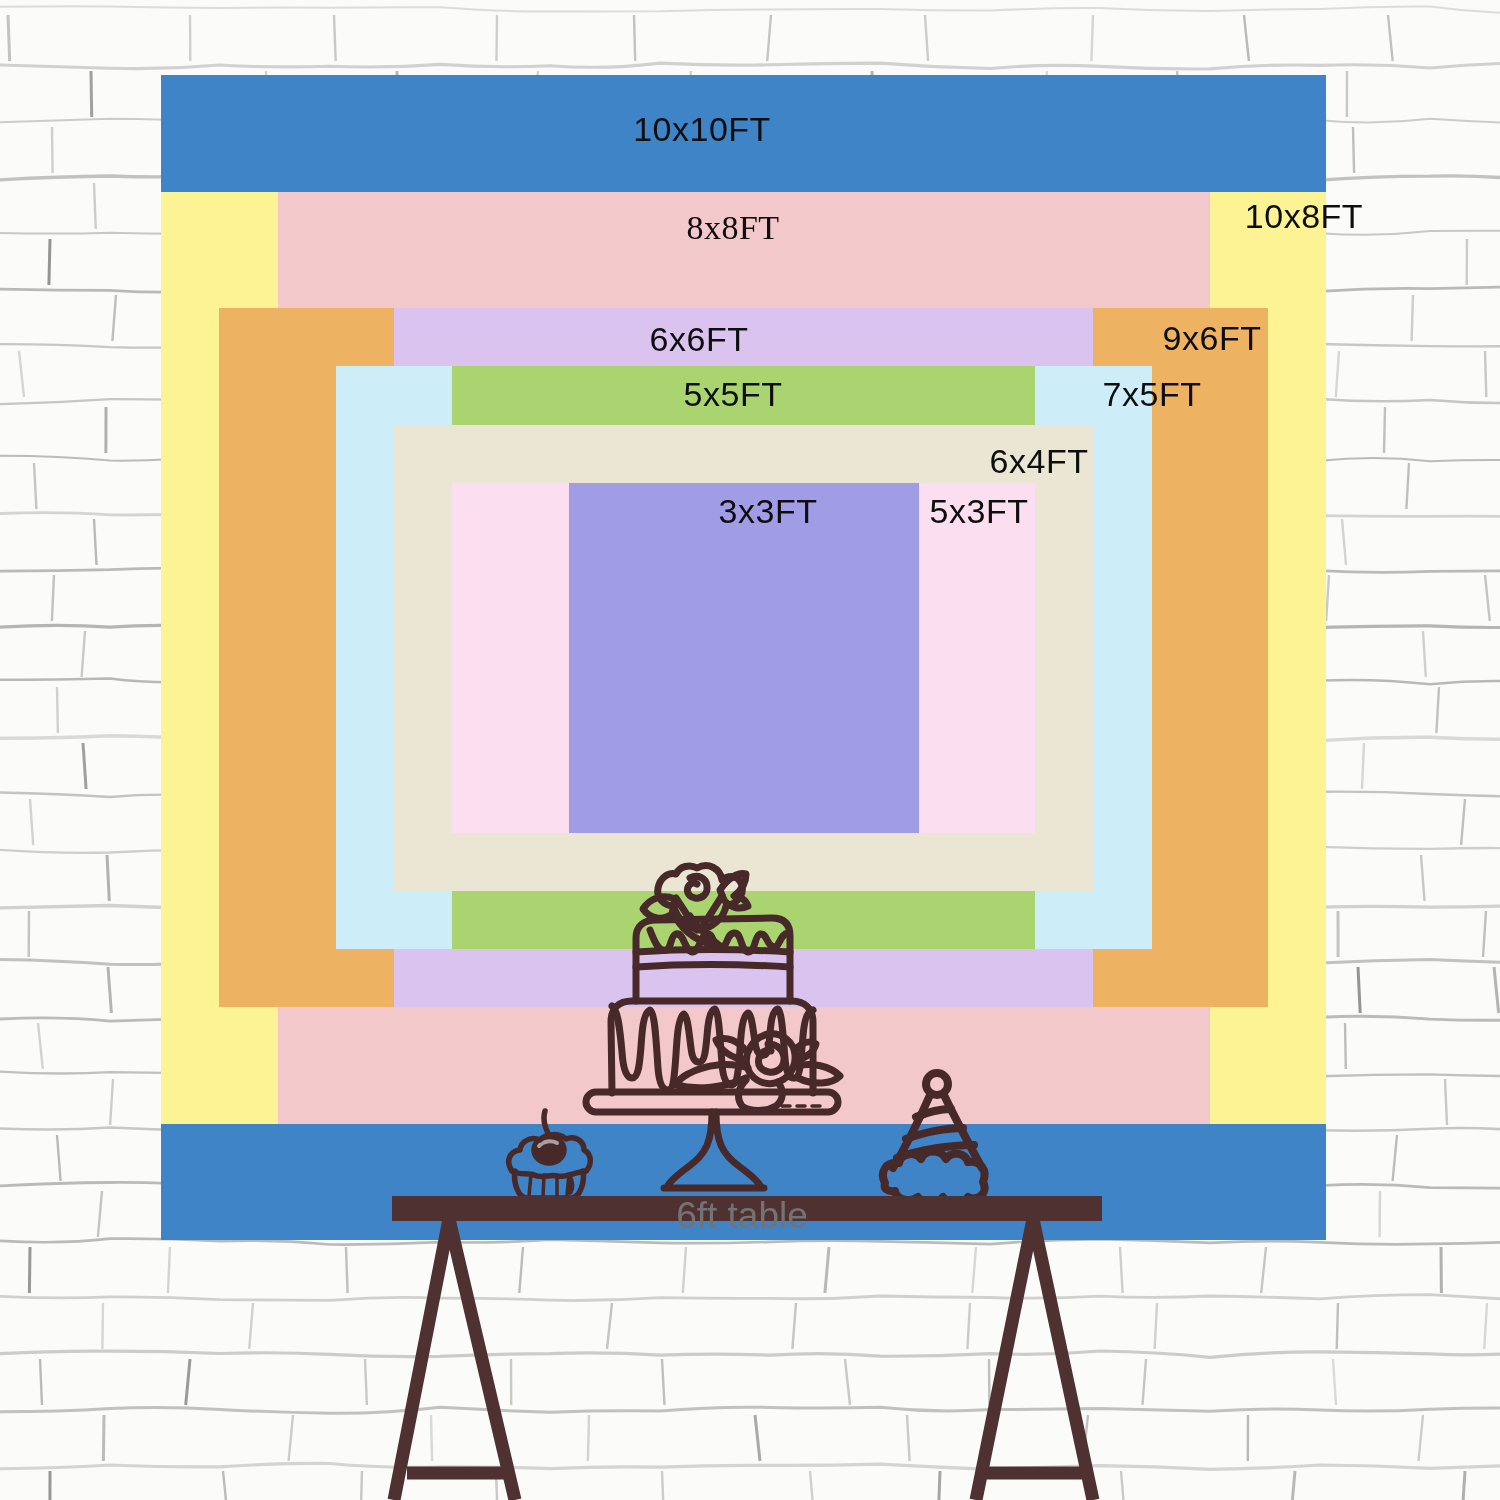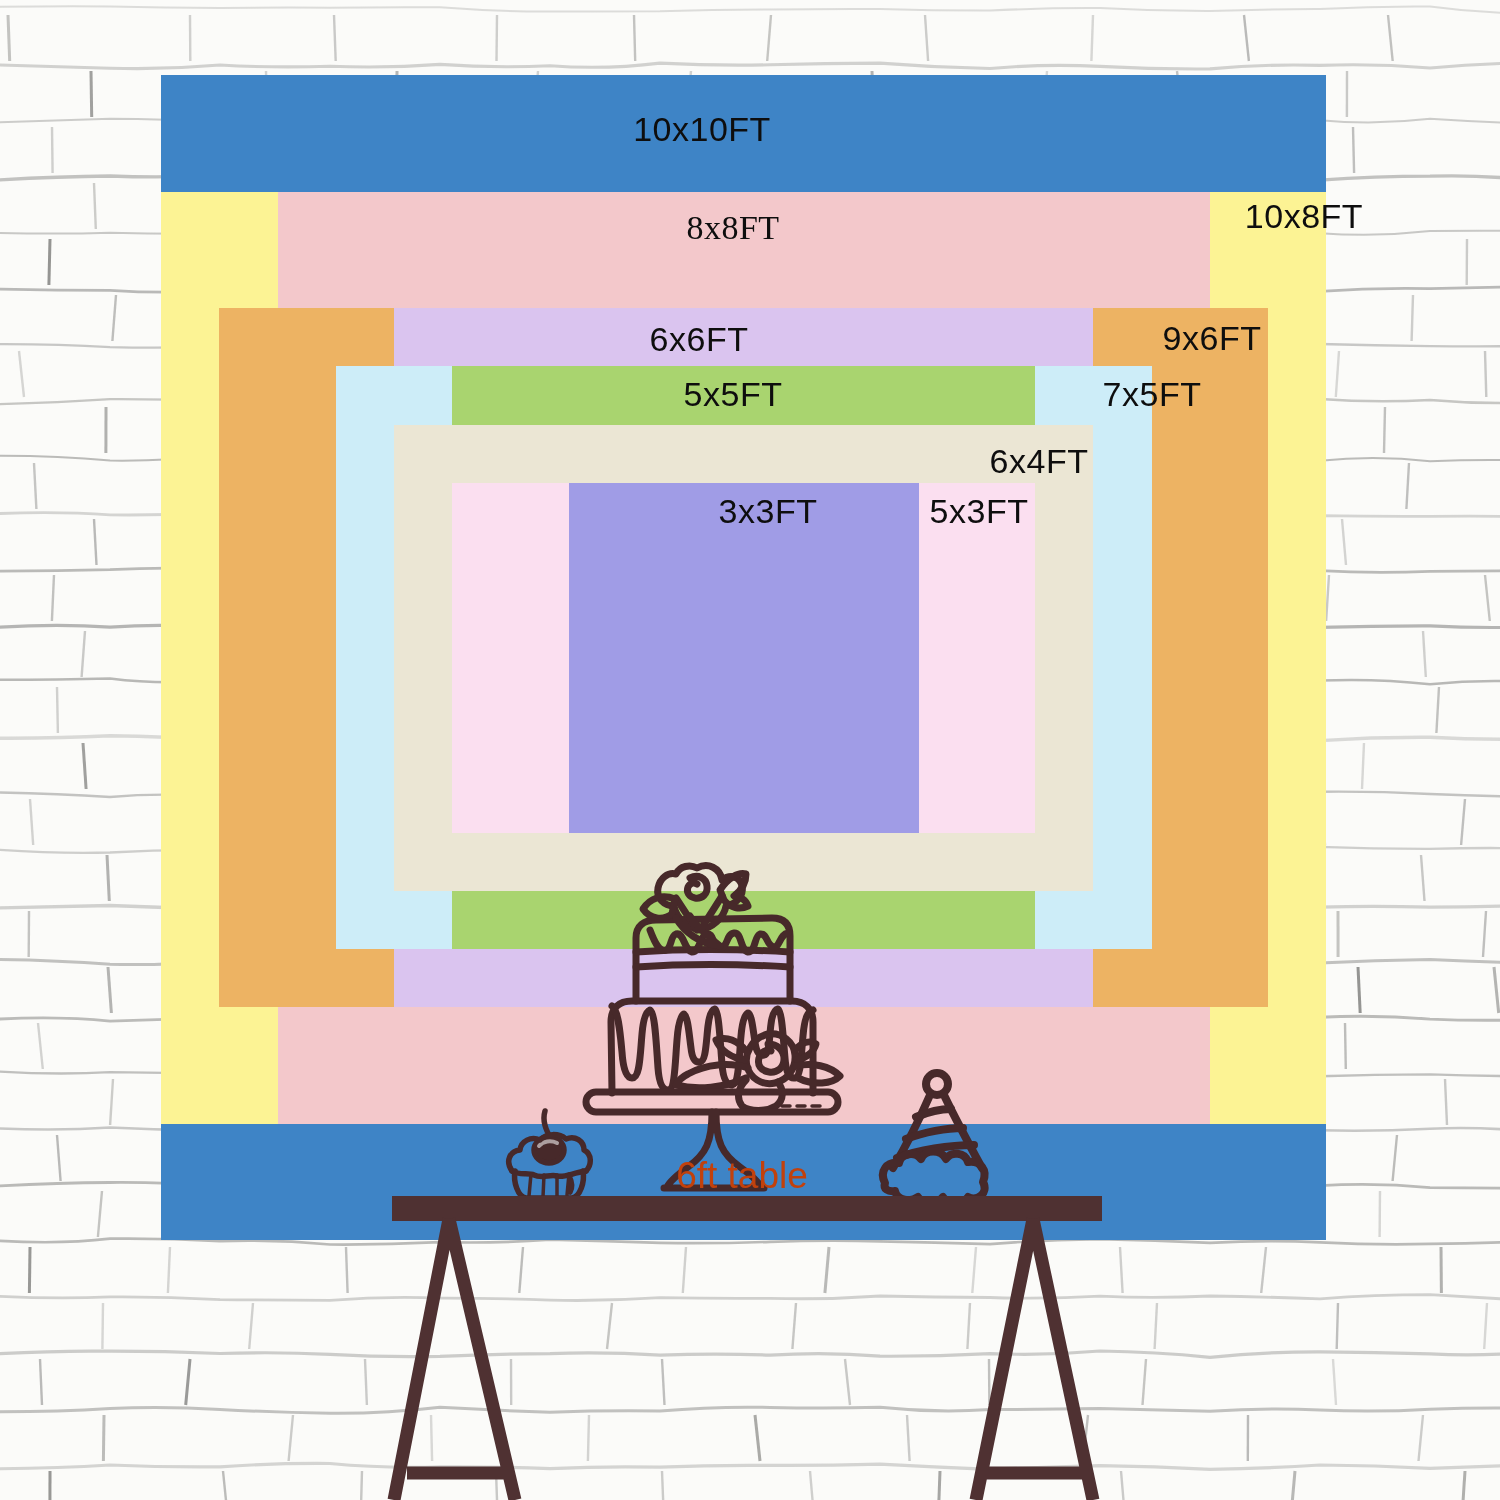--- a/index.html
+++ b/index.html
@@ -30,22 +30,22 @@
   .lbl-10x8{left:1266px;top:216px;margin-left:38px;}
   .lbl-6x6{left:699px;top:339px;}
   .lbl-9x6{left:1212px;top:338px;}
   .lbl-5x5{left:733px;top:394px;text-align:right;}
   .lbl-7x5{left:1152px;top:394px;}
   .lbl-6x4{left:1039px;top:461px;}
   .lbl-3x3{left:768px;top:511px;}
   .lbl-5x3{left:979px;top:511px;text-align:center;}
   .art{position:absolute;left:0;top:0;width:1500px;height:1500px;z-index:30;pointer-events:none;}
   .table-label{
-    position:absolute;left:742px;top:1176px;transform:translate(-50%,-50%);
-    font-size:37px;font-weight:500;color:#c2410c;z-index:31;white-space:nowrap;
+    position:absolute;left:742px;top:1216px;transform:translate(-50%,-50%);
+    font-size:37px;font-weight:500;color:#737373;z-index:31;white-space:nowrap;
   }
 </style>
 </head>
 <body>
 
 <div class="stage">
 
   <svg id="wall" xmlns="http://www.w3.org/2000/svg">
       <path d="M-10,7.0 Q55,6.0 110,6.5 Q165,7.6 220,7.9 Q275,7.4 330,7.7 Q385,6.9 440,7.3 Q495,11.6 550,11.4 Q605,11.5 660,11.3 Q715,9.3 770,9.4 Q825,8.8 880,9.0 Q935,10.7 990,10.6 Q1045,7.8 1100,8.1 Q1155,11.2 1210,11.1 Q1265,9.0 1320,9.1 Q1375,6.0 1430,6.5 Q1485,14.0 1540,13.5" stroke="#a3a3a1" stroke-width="2.0" fill="none" opacity="0.35"></path>
       <path d="M8,15 L9.7,61" stroke="#757573" stroke-width="3" fill="none" opacity="0.42"></path>

